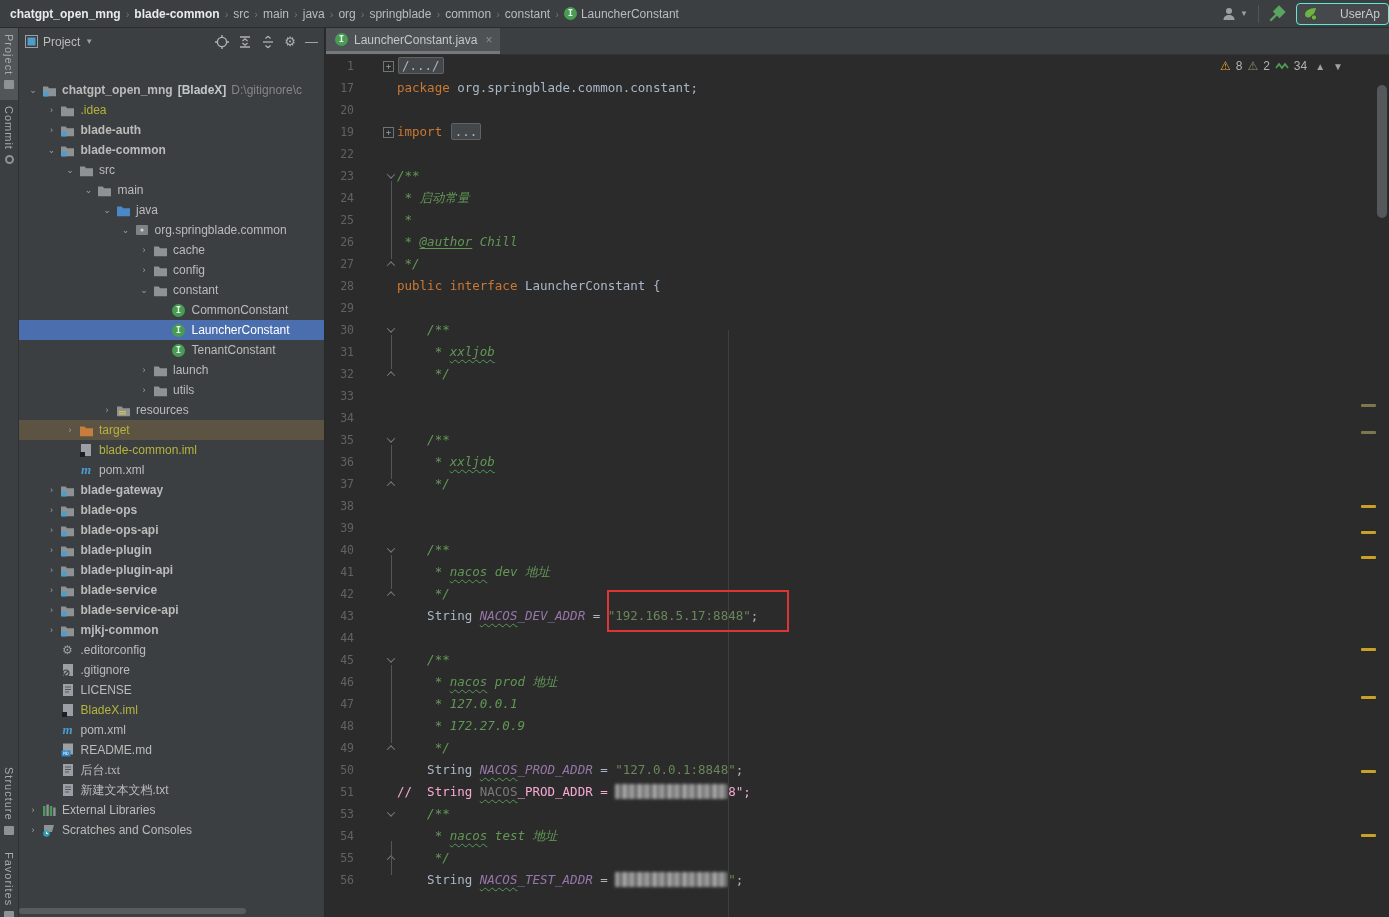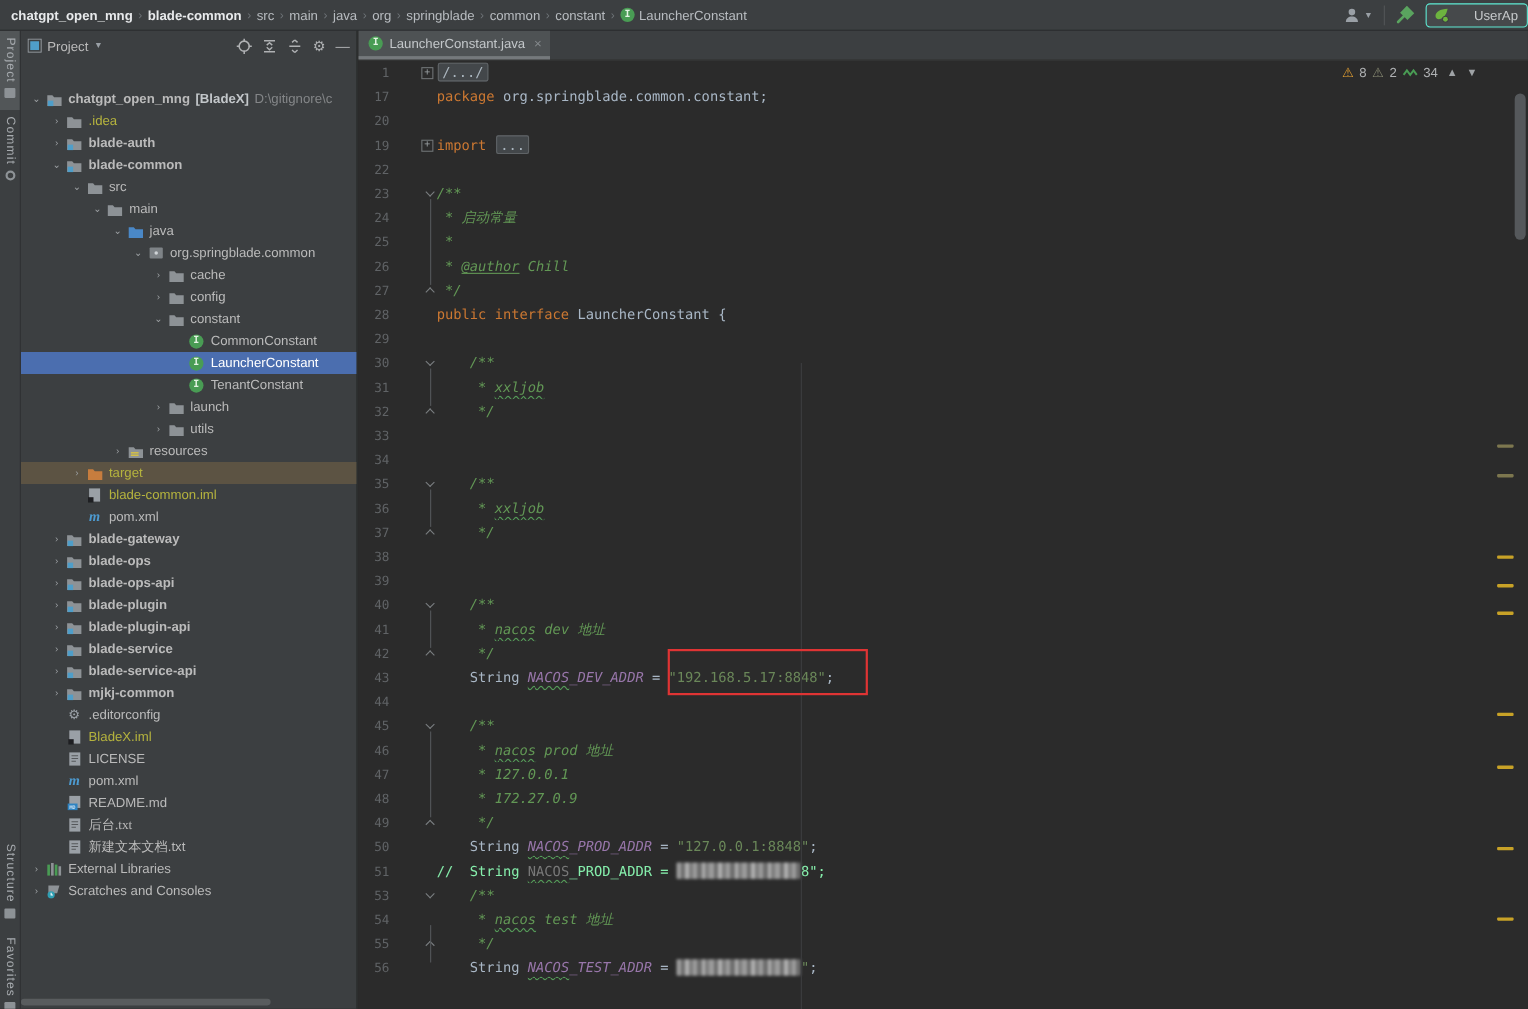--- a/index.html
+++ b/index.html
@@ -64,21 +64,21 @@
   .codeln{font:12.5px/22px "DejaVu Sans Mono",monospace;white-space:pre;color:#a9b7c6;}
   .t-k{color:#cc7832;}
   .t-p{color:#a9b7c6;}
   .t-c{color:#629755;font-style:italic;}
   .t-cw{color:#629755;font-style:italic;text-decoration:underline wavy #549b58;text-underline-offset:3px;text-decoration-thickness:1px;}
   .t-ct{color:#629755;font-style:italic;text-decoration:underline;text-underline-offset:2px;}
   .t-f{color:#9876aa;font-style:italic;}
   .t-fw{color:#9876aa;font-style:italic;text-decoration:underline wavy #549b58;text-underline-offset:3px;text-decoration-thickness:1px;}
   .t-s{color:#6a8759;}
   .t-sw{color:#6a8759;text-decoration:underline wavy #549b58;text-underline-offset:3px;text-decoration-thickness:1px;}
-  .t-g{color:#86efac;}
+  .t-g{color:#f9a8d4;}
   .t-gw{color:#787878;text-decoration:underline wavy #549b58;text-underline-offset:3px;text-decoration-thickness:1px;}
   .t-fold{background:#43474a;border:1px solid #5f6366;border-radius:2px;color:#abb6bf;padding:0 3px;margin:0 1px;}
   .t-redact{color:transparent;border-radius:1px;filter:blur(1.6px);
     background:repeating-linear-gradient(90deg,#9c9c9c 0 4px,#6d6d6d 4px 8px,#b0b0b0 8px 11px,#7c7c7c 11px 15px);}
   #indent-guide{position:absolute;left:402px;top:302px;width:1px;height:615px;background:#3c3e40;}
   .fold-line{position:absolute;left:391px;width:1px;background:#54575a;}
   
   #inspections{position:absolute;right:46px;top:31px;display:flex;align-items:center;gap:5px;
     color:#afb1b3;font-size:12px;}
   .insp-tri{font-size:12px;}
@@ -476,39 +476,50 @@
         </span>
         <span class="tlbl">mjkj-common</span>
       </div>
       <div class="trow" style="padding-left: 24.5px;">
         <span class="arrow"></span>
         <span class="ticon">
           <span style="color:#9aa0a6;font-size:12px;">⚙</span>
         </span>
         <span class="tlbl">.editorconfig</span>
       </div>
+      <div class="trow" style="padding-left: 24.5px;">
+        <span class="arrow"></span>
+        <span class="ticon">
+          <svg width="12" height="14" viewBox="0 0 12 14">
+            <rect x="1" y="1" width="10" height="12" fill="#9aa0a6"></rect>
+            <circle cx="4" cy="10" r="3" fill="none" stroke="#3c3f41" stroke-width="1.2"></circle>
+            <path d="M2 12 L6 8" stroke="#3c3f41" stroke-width="1.2"></path>
+          </svg>
+        </span>
+        <span class="tlbl">.gitignore</span>
+      </div>
+      <div class="trow" style="padding-left: 24.5px;">
+        <span class="arrow"></span>
+        <span class="ticon">
+          <svg width="12" height="14" viewBox="0 0 12 14">
+            <rect x="1" y="1" width="10" height="12" fill="#9aa0a6"></rect>
+            <path d="M3 4 h6 M3 6.5 h6 M3 9 h4" stroke="#55585b" stroke-width="1"></path>
+          </svg>
+        </span>
+        <span class="tlbl">LICENSE</span>
+      </div>
       <div class="trow olive" style="padding-left: 24.5px;">
         <span class="arrow"></span>
         <span class="ticon">
           <svg width="12" height="14" viewBox="0 0 12 14">
             <rect x="1" y="1" width="10" height="12" fill="#9aa0a6"></rect>
             <rect x="0" y="9" width="5" height="5" fill="#1e1f22"></rect>
           </svg>
         </span>
         <span class="tlbl">BladeX.iml</span>
-      </div>
-      <div class="trow" style="padding-left: 24.5px;">
-        <span class="arrow"></span>
-        <span class="ticon">
-          <svg width="12" height="14" viewBox="0 0 12 14">
-            <rect x="1" y="1" width="10" height="12" fill="#9aa0a6"></rect>
-            <path d="M3 4 h6 M3 6.5 h6 M3 9 h4" stroke="#55585b" stroke-width="1"></path>
-          </svg>
-        </span>
-        <span class="tlbl">LICENSE</span>
       </div>
       <div class="trow" style="padding-left: 24.5px;">
         <span class="arrow"></span>
         <span class="ticon">
           <span style="color:#4d9bd1;font:bold italic 13px 'Liberation Serif',serif;">m</span>
         </span>
         <span class="tlbl">pom.xml</span>
       </div>
       <div class="trow" style="padding-left: 24.5px;">
         <span class="arrow"></span>

